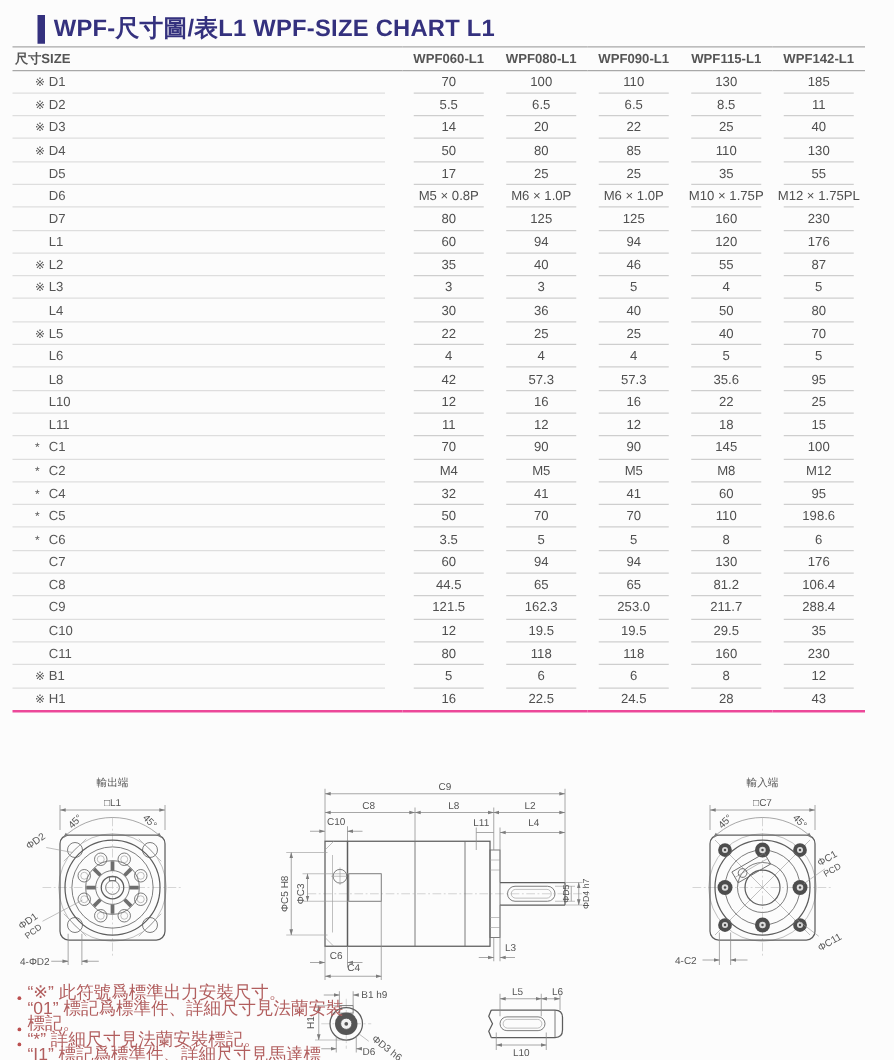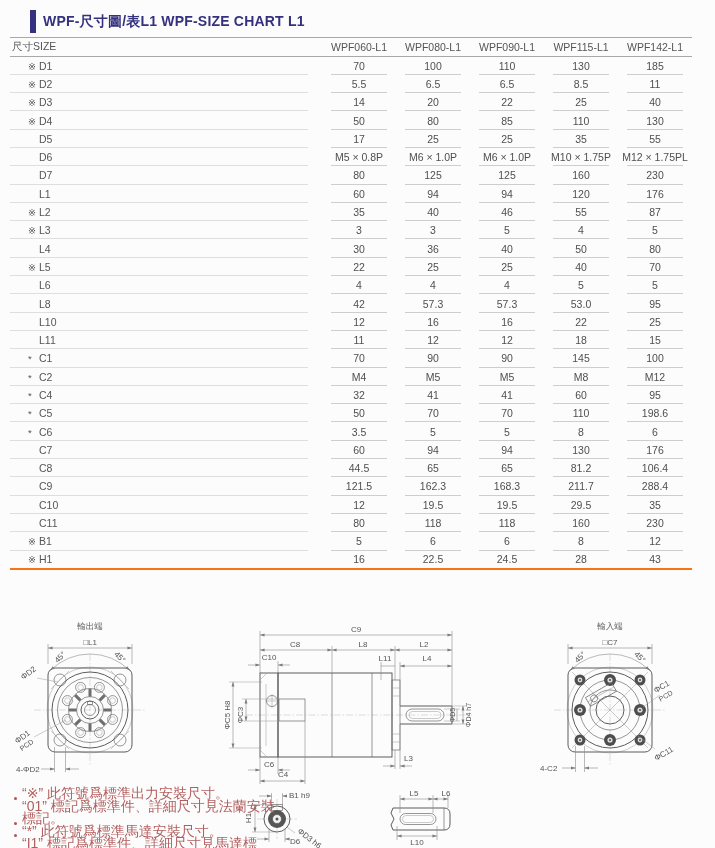--- a/index.html
+++ b/index.html
@@ -1,28 +1,28 @@
 <!DOCTYPE html>
 <html><head>
 <meta charset="utf-8">
 <style>
   * { margin:0; padding:0; box-sizing:border-box; }
   html,body { width:715px; height:848px; background:#fcfcfc; overflow:hidden;
     font-family:"Liberation Sans","DejaVu Sans",sans-serif; }
   
   #titlebox { position:absolute; top:10px; left:30px; display:flex; align-items:center; }
   #titlebar { width:6px; height:23px; background:#34317e; margin-right:7px; }
-  #titletext { font-size:14px; font-weight:bold; color:#34317e; letter-spacing:0.2px; }
+  #titletext { font-size:19px; font-weight:bold; color:#34317e; letter-spacing:0.2px; }
   
   #tablebox { position:absolute; top:37px; left:10px; width:682px; }
   table { width:682px; border-collapse:collapse; table-layout:fixed; }
-  thead th { font-weight:normal; color:#555; font-size:10.5px; height:19px;
+  thead th { font-weight:bold; color:#555; font-size:10.5px; height:19px;
     border-top:1px solid #a8a8a8; border-bottom:1px solid #a8a8a8; text-align:center; }
   thead th.size { text-align:left; padding-left:2px; }
-  tbody { border-bottom:2px solid #f97316; }
+  tbody { border-bottom:2px solid #ec4899; }
   td { height:18.3px; font-size:10.5px; color:#4f4f4f; position:relative; }
   td.lbl { text-align:left; padding-left:18px; color:#555; }
   td.lbl .pfx { display:inline-block; width:11px; font-size:9.5px; }
   td.val { text-align:center; }
   td.lbl::after { content:""; position:absolute; left:0; right:14px; bottom:0; border-bottom:1px solid #dedede; }
   td.val::after { content:""; position:absolute; left:9px; right:9px; bottom:0; border-bottom:1px solid #cecece; }
   tbody tr:last-child td::after { display:none; }
   
   #drawings { position:absolute; top:618px; left:0; width:633px; height:230px; }
   .ol   { fill:none; stroke:#5d5d5d; stroke-width:1; }
@@ -171,21 +171,21 @@
           <td class="val">4</td>
           <td class="val">4</td>
           <td class="val">5</td>
           <td class="val">5</td>
         </tr>
         <tr>
           <td class="lbl"><span class="pfx"></span><span>L8</span></td>
           <td class="val">42</td>
           <td class="val">57.3</td>
           <td class="val">57.3</td>
-          <td class="val">53.0</td>
+          <td class="val">35.6</td>
           <td class="val">95</td>
         </tr>
         <tr>
           <td class="lbl"><span class="pfx"></span><span>L10</span></td>
           <td class="val">12</td>
           <td class="val">16</td>
           <td class="val">16</td>
           <td class="val">22</td>
           <td class="val">25</td>
         </tr>
@@ -250,21 +250,21 @@
           <td class="val">44.5</td>
           <td class="val">65</td>
           <td class="val">65</td>
           <td class="val">81.2</td>
           <td class="val">106.4</td>
         </tr>
         <tr>
           <td class="lbl"><span class="pfx"></span><span>C9</span></td>
           <td class="val">121.5</td>
           <td class="val">162.3</td>
-          <td class="val">168.3</td>
+          <td class="val">253.0</td>
           <td class="val">211.7</td>
           <td class="val">288.4</td>
         </tr>
         <tr>
           <td class="lbl"><span class="pfx"></span><span>C10</span></td>
           <td class="val">12</td>
           <td class="val">19.5</td>
           <td class="val">19.5</td>
           <td class="val">29.5</td>
           <td class="val">35</td>
@@ -604,19 +604,19 @@
     <li>
       <span class="fdot"></span>
       <span>“※” 此符號爲標準出力安裝尺寸。</span>
     </li>
     <li>
       <span class="fdot"></span>
       <span>“01” 標記爲標準件、詳細尺寸見法蘭安裝標記。</span>
     </li>
     <li>
       <span class="fdot"></span>
-      <span>“*” 此符號爲標準馬達安裝尺寸。</span>
+      <span>“*” 詳細尺寸見法蘭安裝標記。</span>
     </li>
     <li>
       <span class="fdot"></span>
       <span>“I1” 標記爲標準件、詳細尺寸見馬達標記。</span>
     </li>
   </ul>
 
 </body></html>

